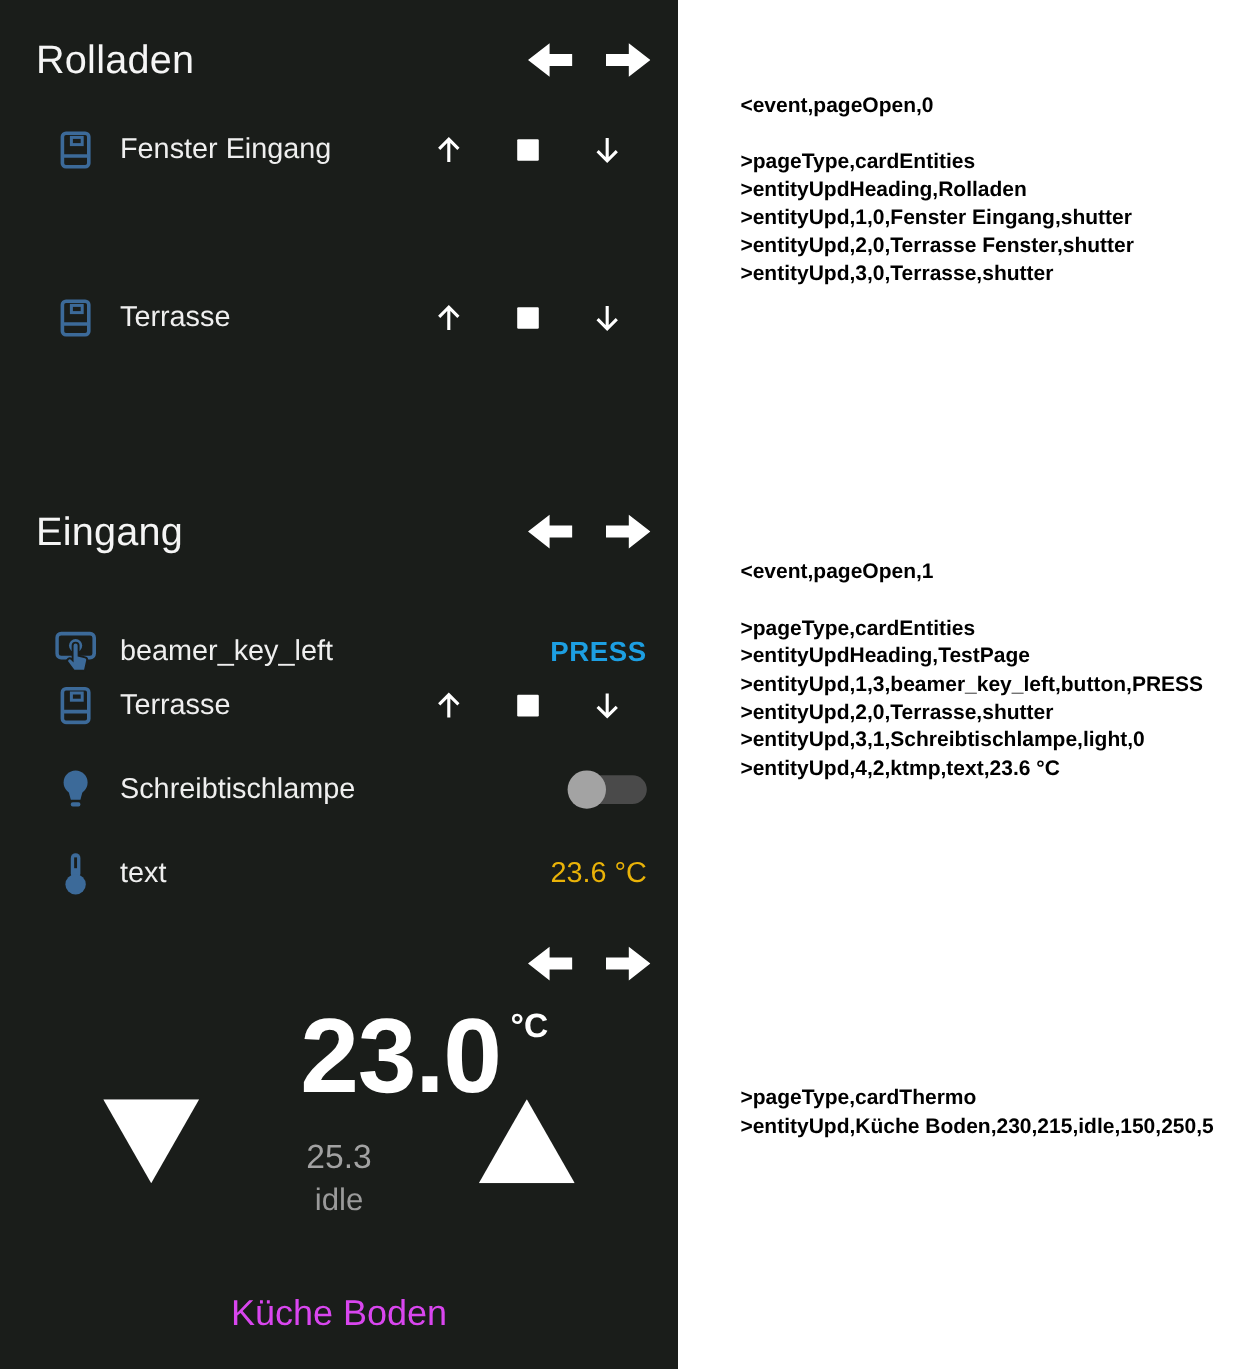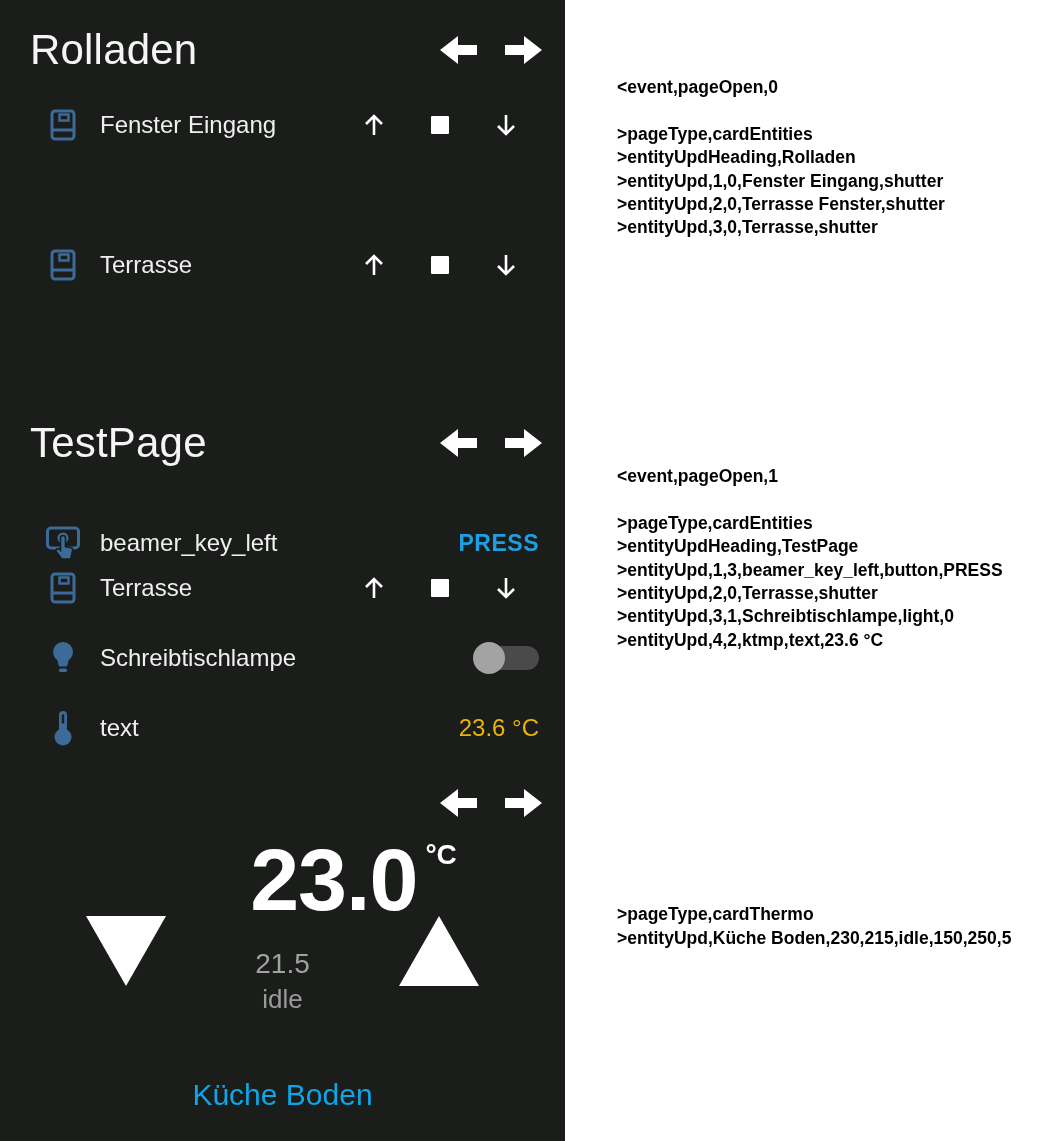--- a/index.html
+++ b/index.html
@@ -3,21 +3,21 @@
 <meta charset="utf-8">
 <style>
   * { margin:0; padding:0; box-sizing:border-box; }
   body { background:#ffffff; font-family:"Liberation Sans", sans-serif; }
   .screen { position:relative; width:1045px; height:1141px; background:#ffffff; overflow:hidden; }
 
   
   .panel { position:absolute; left:0; top:0; width:565px; height:1141px; background:#1a1d1a; }
 
   .card-header { position:absolute; left:30px; width:512px; height:70px; display:flex; align-items:center; }
-  .card-title { font-size:42px; color:#f5f5f5; letter-spacing:0.2px; }
+  .card-title { font-size:33px; color:#f5f5f5; letter-spacing:0.2px; }
   .nav { margin-left:auto; display:flex; gap:28px; align-items:center; }
   .nav svg { display:block; }
 
   .row { position:absolute; left:0; width:565px; height:70px; display:flex; align-items:center;
          padding:0 26px 0 44px; }
   .icon-cell { width:38px; display:flex; justify-content:center; align-items:center; }
   .entity-label { margin-left:18px; font-size:24px; color:#efefef; }
 
   .controls { margin-left:auto; display:flex; }
   .ctl { width:66px; display:flex; justify-content:center; align-items:center; cursor:pointer; }
@@ -31,21 +31,21 @@
   .toggle .knob  { position:absolute; left:0; top:1px; width:32px; height:32px; border-radius:50%; background:#a3a3a3; }
 
   
   .thermo-temp { position:absolute; top:836px; left:0; width:661px; text-align:center;
                  color:#ffffff; padding-left:46px; }
   .thermo-temp .big { font-size:88px; font-weight:bold; line-height:1; letter-spacing:-1px; }
   .thermo-temp .unit { font-size:28px; font-weight:bold; vertical-align:top; position:relative; top:3px; margin-left:8px; }
   .tri-btn { position:absolute; cursor:pointer; }
   .thermo-target { position:absolute; top:948px; left:0; width:565px; text-align:center; font-size:28px; color:#a2a2a2; }
   .thermo-status { position:absolute; top:984px; left:0; width:565px; text-align:center; font-size:26px; color:#9a9a9a; }
-  .thermo-name   { position:absolute; top:1078px; left:0; width:565px; text-align:center; font-size:30px; color:#0ea5e9; }
+  .thermo-name   { position:absolute; top:1078px; left:0; width:565px; text-align:center; font-size:30px; color:#d946ef; }
 
   
   .log-block { position:absolute; left:617px; width:420px; color:#000000; font-weight:bold;
                font-size:17.5px; }
   .ln { height:23.4px; line-height:23.4px; white-space:nowrap; }
 </style>
 </head>
 <body>
 
 <div class="screen">
@@ -114,21 +114,21 @@
           </span>
         <span class="ctl">
             <svg width="26" height="26" viewBox="0 0 26 26">
               <path d="M13 3 V21 M5 14 L13 22 L21 14" stroke="#ffffff" stroke-width="2.6" fill="none"></path>
             </svg>
           </span>
       </span>
     </div>
 
     <div class="card-header" style="top:408px;">
-      <div class="card-title">TestPage</div>
+      <div class="card-title">Eingang</div>
       <div class="nav">
         <span>
             <svg width="37" height="34" viewBox="0 0 37 34">
               <polygon points="37,12 18,12 18,3 0,17 18,31 18,22 37,22" fill="#ffffff"></polygon>
             </svg>
           </span>
         <span>
             <svg width="37" height="34" viewBox="0 0 37 34">
               <polygon points="0,12 19,12 19,3 37,17 19,31 19,22 0,22" fill="#ffffff"></polygon>
             </svg>
@@ -224,21 +224,21 @@
       <svg width="80" height="70" viewBox="0 0 80 70">
           <polygon points="0,0 80,0 40,70" fill="#ffffff"></polygon>
         </svg>
     </span>
     <span class="tri-btn" style="left:399px; top:916px;">
       <svg width="80" height="70" viewBox="0 0 80 70">
           <polygon points="40,0 80,70 0,70" fill="#ffffff"></polygon>
         </svg>
     </span>
 
-    <div class="thermo-target">21.5</div>
+    <div class="thermo-target">25.3</div>
     <div class="thermo-status">idle</div>
     <div class="thermo-name">Küche Boden</div>
   </div>
 
   <div class="log-block" style="top:76px;">
     <div class="ln">&lt;event,pageOpen,0</div>
     <div class="ln"></div>
     <div class="ln">&gt;pageType,cardEntities</div>
     <div class="ln">&gt;entityUpdHeading,Rolladen</div>
     <div class="ln">&gt;entityUpd,1,0,Fenster Eingang,shutter</div>

